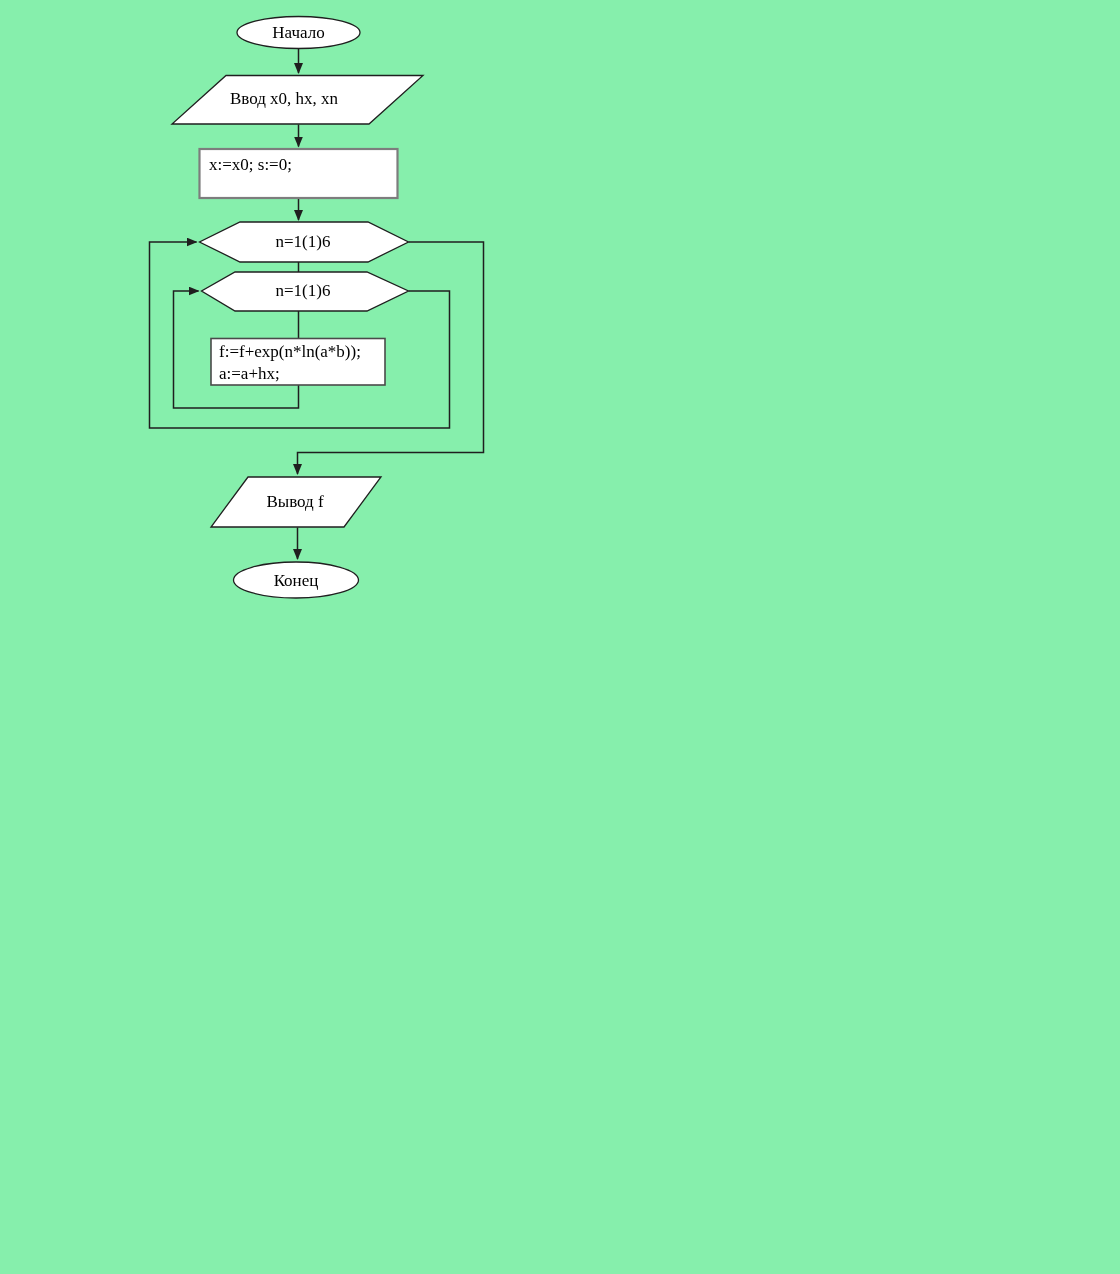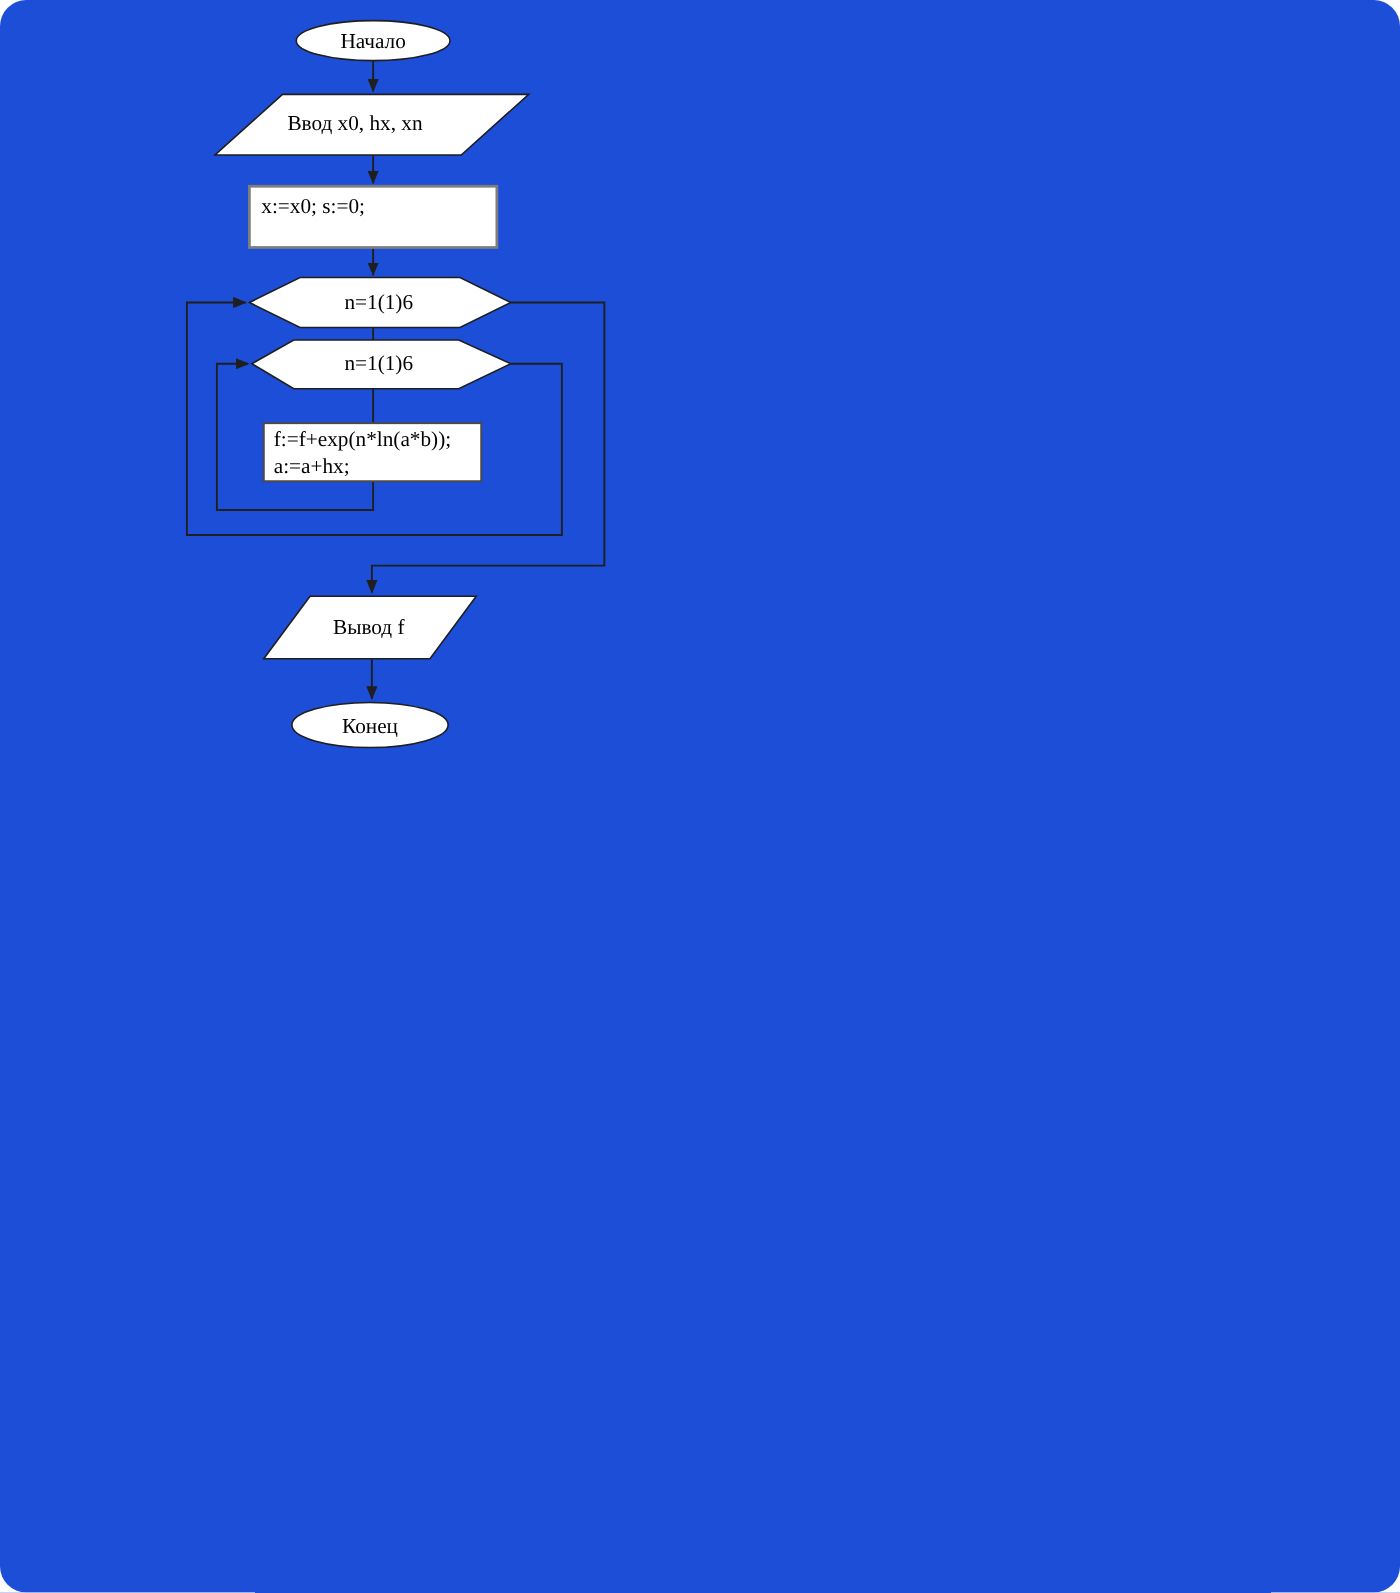--- a/index.html
+++ b/index.html
@@ -4,23 +4,22 @@
 <style>
   html, body {
     margin: 0;
     padding: 0;
     background: #ffffff;
   }
   .page {
     position: relative;
     width: 1120px;
     height: 1274px;
-    background: #1d4ed8;
+    background: #86efac;
     overflow: hidden;
-    border-radius: 21px;
   }
   svg.flowchart {
     position: absolute;
     left: 0;
     top: 0;
     display: block;
   }
   
   .shape {
     fill: #ffffff;

